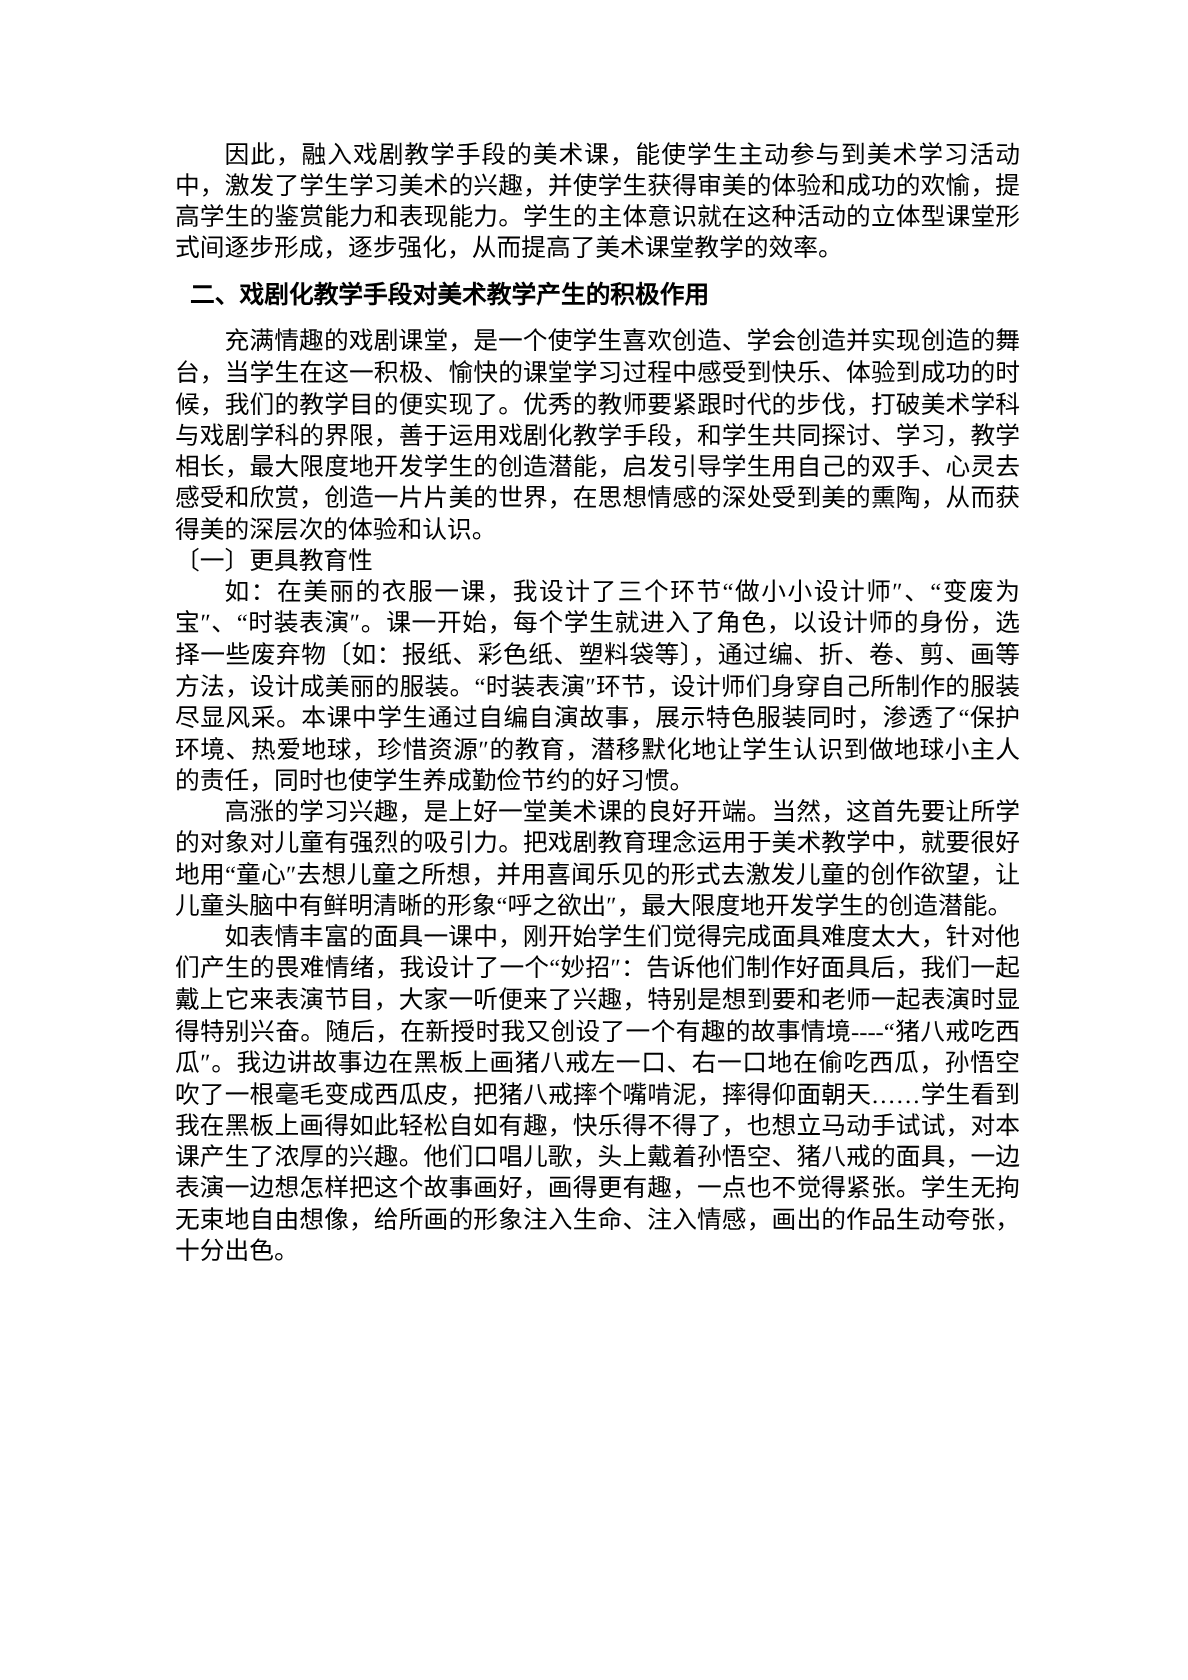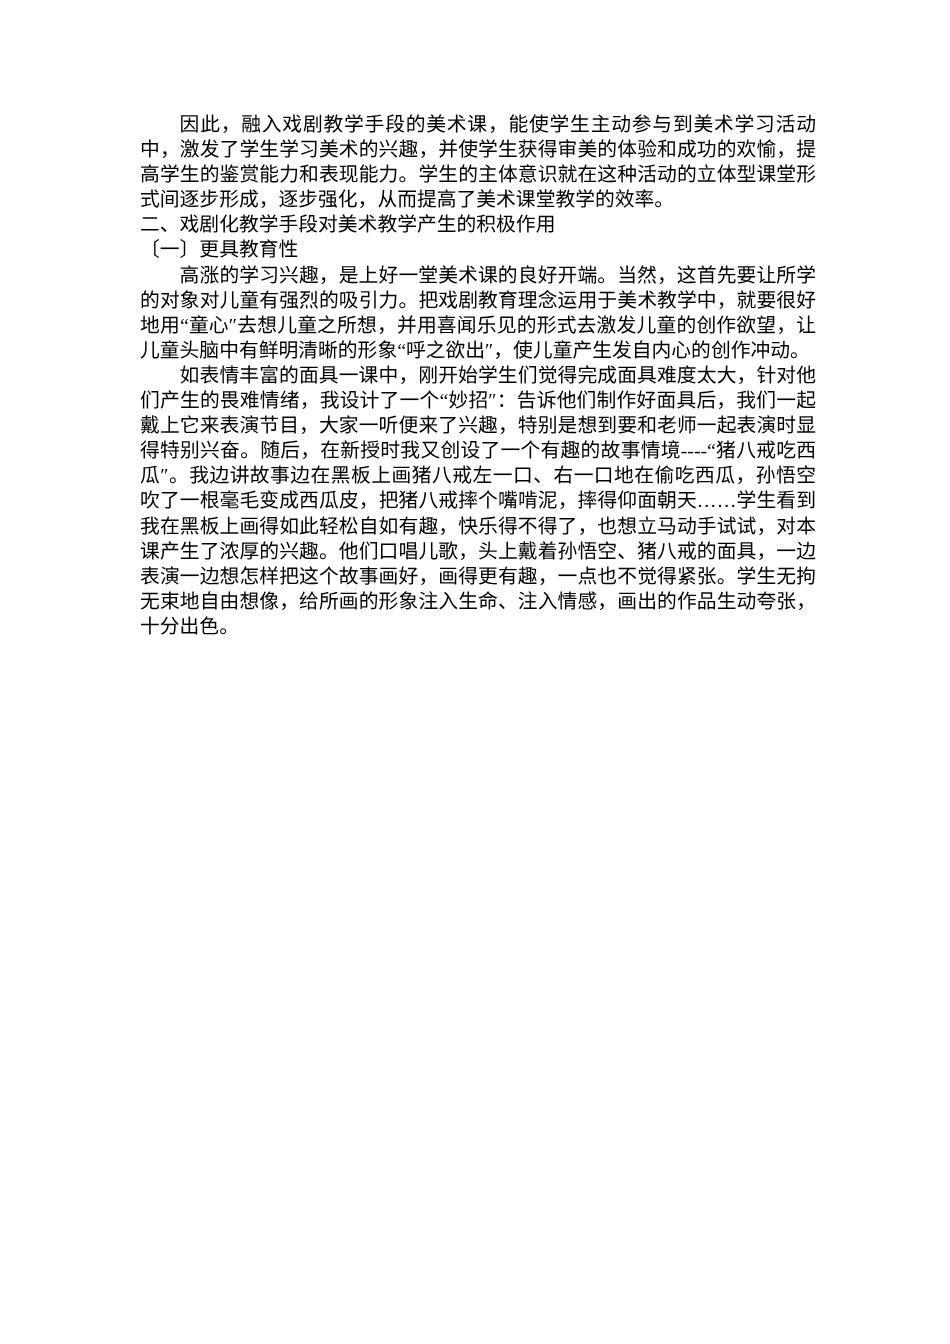--- a/index.html
+++ b/index.html
@@ -21,38 +21,40 @@
     font-size: 19.8px;
     line-height: 25.1px;
     color: #000000;
     text-align: justify;
   }
   .para {
     margin: 0;
     text-indent: 2em;
   }
   .heading {
-    margin: 0;
-    font-weight: normal;
+    margin: 12px;
+    font-weight: bold;
     text-indent: 0;
   }
   .subheading {
     margin: 0;
     text-indent: 0;
     font-family: Liberation Serif, serif;
   }
   .numbered {
     margin: 0;
     text-indent: 2em;
   }
 </style>
 </head>
 <body>
 
 <div class="page">
   <div class="doc-body">
     <p class="para">因此，融入戏剧教学手段的美术课，能使学生主动参与到美术学习活动中，激发了学生学习美术的兴趣，并使学生获得审美的体验和成功的欢愉，提高学生的鉴赏能力和表现能力。学生的主体意识就在这种活动的立体型课堂形式间逐步形成，逐步强化，从而提高了美术课堂教学的效率。</p>
     <p class="heading">二、戏剧化教学手段对美术教学产生的积极作用</p>
+    <p class="para">充满情趣的戏剧课堂，是一个使学生喜欢创造、学会创造并实现创造的舞台，当学生在这一积极、愉快的课堂学习过程中感受到快乐、体验到成功的时候，我们的教学目的便实现了。优秀的教师要紧跟时代的步伐，打破美术学科与戏剧学科的界限，善于运用戏剧化教学手段，和学生共同探讨、学习，教学相长，最大限度地开发学生的创造潜能，启发引导学生用自己的双手、心灵去感受和欣赏，创造一片片美的世界，在思想情感的深处受到美的熏陶，从而获得美的深层次的体验和认识。</p>
     <p class="subheading">〔一〕更具教育性</p>
-    <p class="para">高涨的学习兴趣，是上好一堂美术课的良好开端。当然，这首先要让所学的对象对儿童有强烈的吸引力。把戏剧教育理念运用于美术教学中，就要很好地用“童心″去想儿童之所想，并用喜闻乐见的形式去激发儿童的创作欲望，让儿童头脑中有鲜明清晰的形象“呼之欲出″，使儿童产生发自内心的创作冲动。</p>
+    <p class="para">如：在美丽的衣服一课，我设计了三个环节“做小小设计师″、“变废为宝″、“时装表演″。课一开始，每个学生就进入了角色，以设计师的身份，选择一些废弃物〔如：报纸、彩色纸、塑料袋等〕，通过编、折、卷、剪、画等方法，设计成美丽的服装。“时装表演″环节，设计师们身穿自己所制作的服装尽显风采。本课中学生通过自编自演故事，展示特色服装同时，渗透了“保护环境、热爱地球，珍惜资源″的教育，潜移默化地让学生认识到做地球小主人的责任，同时也使学生养成勤俭节约的好习惯。</p>
+    <p class="para">高涨的学习兴趣，是上好一堂美术课的良好开端。当然，这首先要让所学的对象对儿童有强烈的吸引力。把戏剧教育理念运用于美术教学中，就要很好地用“童心″去想儿童之所想，并用喜闻乐见的形式去激发儿童的创作欲望，让儿童头脑中有鲜明清晰的形象“呼之欲出″，最大限度地开发学生的创造潜能。</p>
     <p class="para">如表情丰富的面具一课中，刚开始学生们觉得完成面具难度太大，针对他们产生的畏难情绪，我设计了一个“妙招″：告诉他们制作好面具后，我们一起戴上它来表演节目，大家一听便来了兴趣，特别是想到要和老师一起表演时显得特别兴奋。随后，在新授时我又创设了一个有趣的故事情境----“猪八戒吃西瓜″。我边讲故事边在黑板上画猪八戒左一口、右一口地在偷吃西瓜，孙悟空吹了一根毫毛变成西瓜皮，把猪八戒摔个嘴啃泥，摔得仰面朝天……学生看到我在黑板上画得如此轻松自如有趣，快乐得不得了，也想立马动手试试，对本课产生了浓厚的兴趣。他们口唱儿歌，头上戴着孙悟空、猪八戒的面具，一边表演一边想怎样把这个故事画好，画得更有趣，一点也不觉得紧张。学生无拘无束地自由想像，给所画的形象注入生命、注入情感，画出的作品生动夸张，十分出色。</p>
   </div>
 </div>
 
 </body></html>

